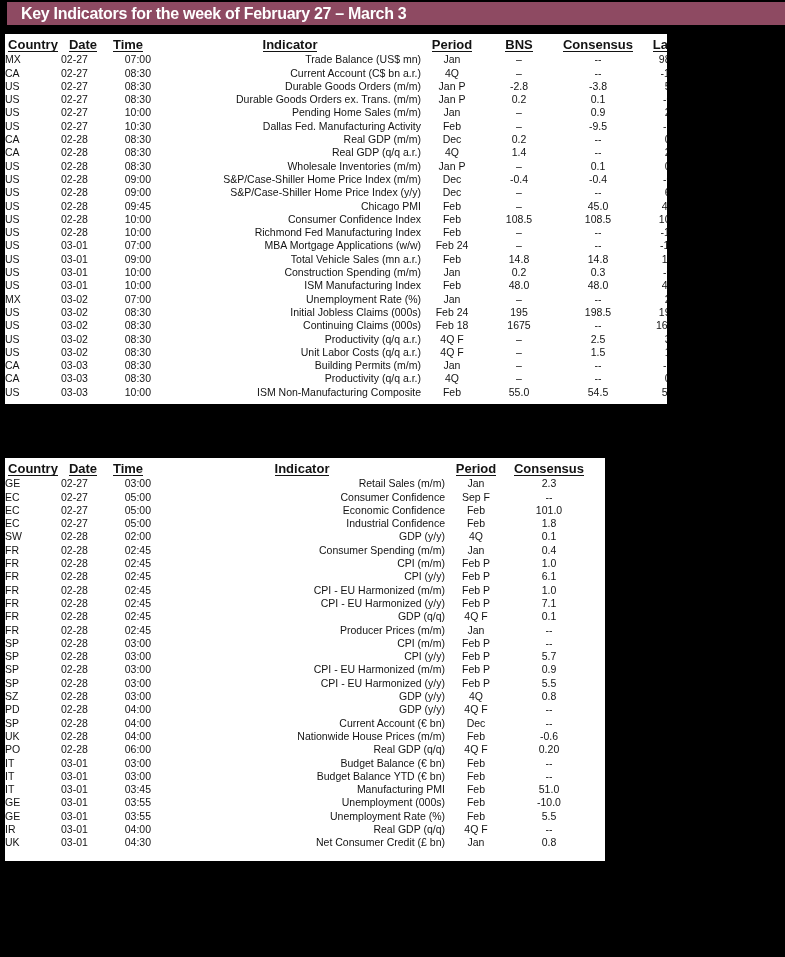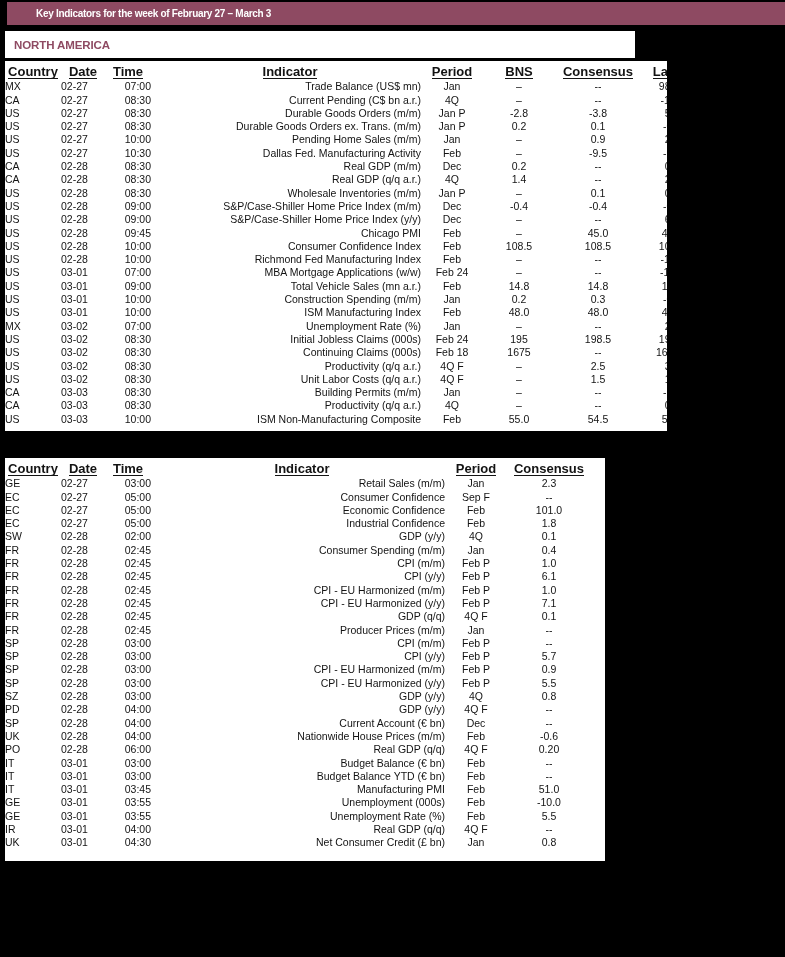--- a/index.html
+++ b/index.html
@@ -21,24 +21,24 @@
     left: 7px;
     top: 2px;
     width: 778px;
     height: 23px;
     background: #8e4a62;
     display: flex;
     align-items: center;
   }
   .title-bar .title-text {
     color: #ffffff;
-    font-size: 10px;
+    font-size: 16px;
     font-weight: bold;
     letter-spacing: -0.3px;
-    padding-left: 29px;
+    padding-left: 14px;
     white-space: nowrap;
   }
 
   
   .section {
     position: absolute;
     left: 5px;
   }
   .section-heading {
     background: #ffffff;
@@ -122,23 +122,20 @@
   #eu-section .c-latest { width: 74px; }
 </style>
 </head>
 <body>
 
 <div class="title-bar">
   <span class="title-text">Key Indicators for the week of February 27 – March 3</span>
 </div>
 
 <div class="section" id="na-section">
-  <div class="section-heading">
-    <span>NORTH AMERICA</span>
-  </div>
   <div class="table-wrap">
     <table class="ind">
       <thead>
         <tr>
           <th class="c-country"><span class="hd">Country</span></th>
           <th class="c-date"><span class="hd">Date</span></th>
           <th class="c-time"><span class="hd">Time</span></th>
           <th class="c-ind"><span class="hd">Indicator</span></th>
           <th class="c-period"><span class="hd">Period</span></th>
           <th class="c-bns"><span class="hd">BNS</span></th>
@@ -154,21 +151,21 @@
             <td class="c-ind">Trade Balance (US$ mn)</td>
             <td class="c-period">Jan</td>
             <td class="c-bns">–</td>
             <td class="c-cons">--</td>
             <td class="c-latest">984.0</td>
           </tr>
           <tr>
             <td class="c-country">CA</td>
             <td class="c-date">02-27</td>
             <td class="c-time">08:30</td>
-            <td class="c-ind">Current Pending (C$ bn a.r.)</td>
+            <td class="c-ind">Current Account (C$ bn a.r.)</td>
             <td class="c-period">4Q</td>
             <td class="c-bns">–</td>
             <td class="c-cons">--</td>
             <td class="c-latest">-11.1</td>
           </tr>
           <tr>
             <td class="c-country">US</td>
             <td class="c-date">02-27</td>
             <td class="c-time">08:30</td>
             <td class="c-ind">Durable Goods Orders (m/m)</td>

